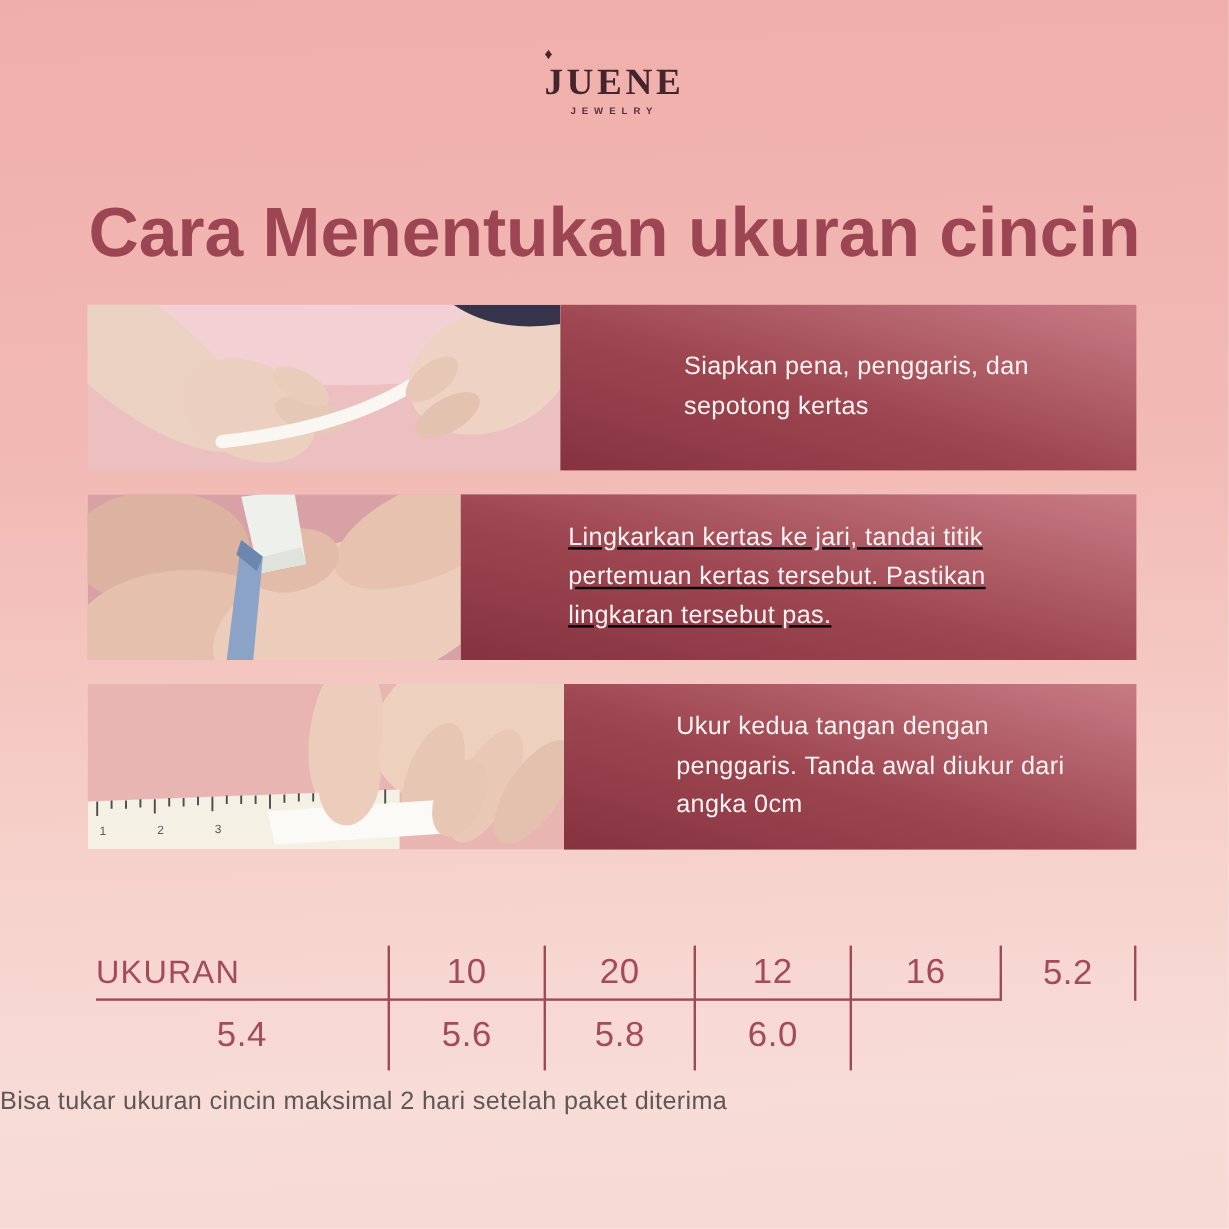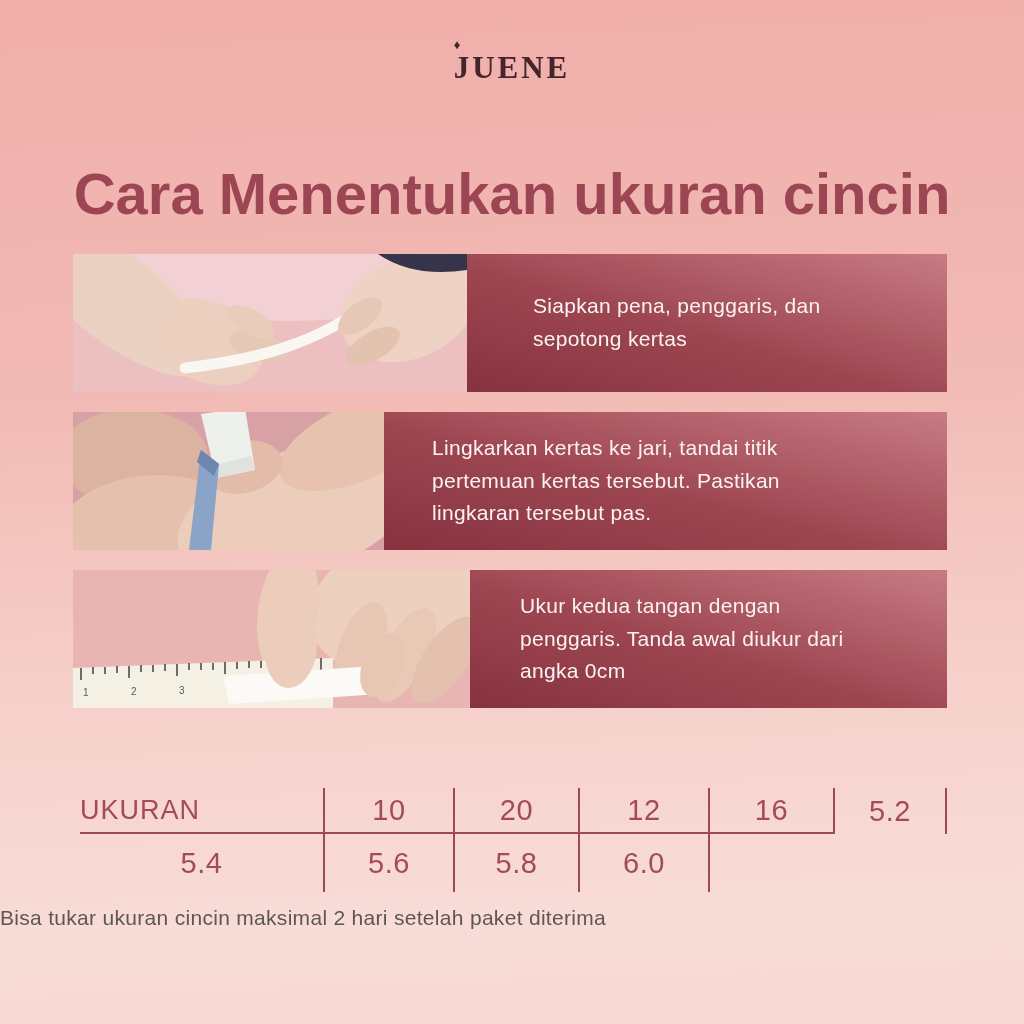--- a/index.html
+++ b/index.html
@@ -20,24 +20,24 @@
 
   
   .steps{position:absolute;top:254px;left:73px;width:874px;}
   .step{display:flex;height:138px;margin-bottom:20px;}
   .step-photo{height:138px;flex:0 0 auto;}
   .step:nth-child(1) .step-photo{width:394px;}
   .step:nth-child(2) .step-photo{width:311px;}
   .step:nth-child(3) .step-photo{width:397px;}
   .step-photo svg{display:block;width:100%;height:100%;}
   .step-textarea{flex:1 1 auto;display:flex;align-items:center;
-      background:linear-gradient(to top right,#86333f 0%,#9d4652 45%,#c87b84 100%);}
+      background:linear-gradient(to top right,#86333f 0%,#9d4652 45%,#c87b84 100%);justify-content:center;}
   .step-text{color:#fbf3f2;font-size:21px;line-height:1.55;letter-spacing:0.3px;font-weight:400;}
   .step:nth-child(1) .step-textarea{padding-left:66px;}
-  .step:nth-child(2) .step-textarea{padding-left:48px;}
+  .step:nth-child(2) .step-textarea{padding-left:48px;text-decoration:underline;}
   .step:nth-child(3) .step-textarea{padding-left:50px;}
   .step:nth-child(1) .step-text{max-width:340px;}
   .step:nth-child(2) .step-text{max-width:432px;}
   .step:nth-child(3) .step-text{max-width:340px;}
 
   
   .size-table{position:absolute;top:788px;left:80px;width:867px;
       display:grid;grid-template-columns:245px 130px 125px 130px 125px 112px;
       grid-template-rows:46px 58px;color:#a34b58;}
   .cell{display:flex;align-items:center;justify-content:center;
@@ -53,20 +53,21 @@
 </head>
 <body>
 
 <div class="page">
 
   <div class="brand">
     <span class="brand-name">
       <span class="diamond">♦</span>
       <span>JUENE</span>
     </span>
+    <div class="brand-tagline">JEWELRY</div>
   </div>
 
   <h1 class="title">Cara Menentukan ukuran cincin</h1>
 
   <div class="steps">
 
     <div class="step">
       <div class="step-photo">
         <svg viewBox="0 0 394 138" preserveAspectRatio="none">
           <rect width="394" height="138" fill="#ecbfc1"></rect>

